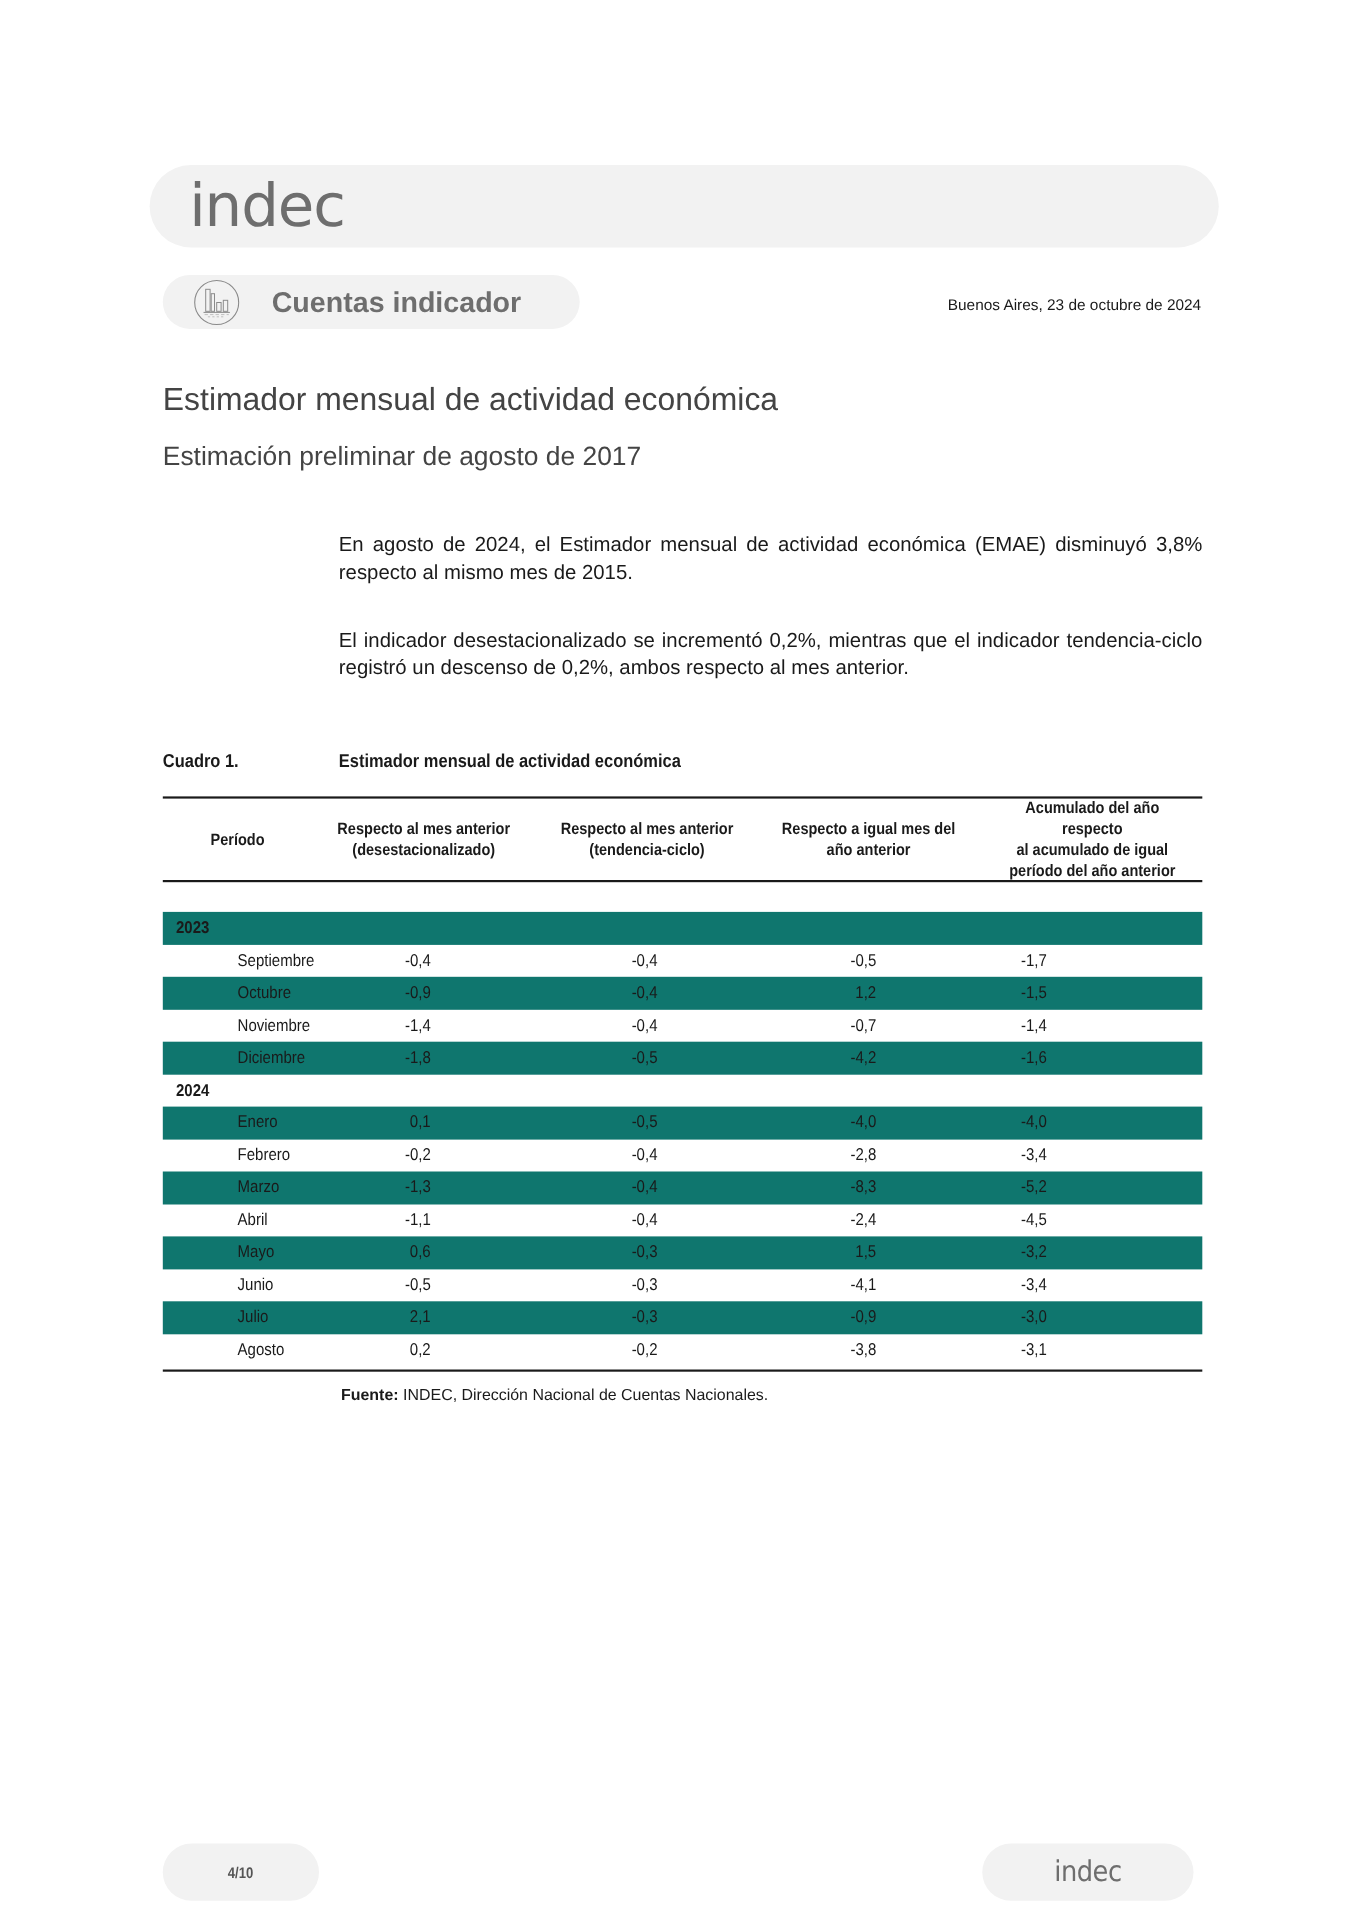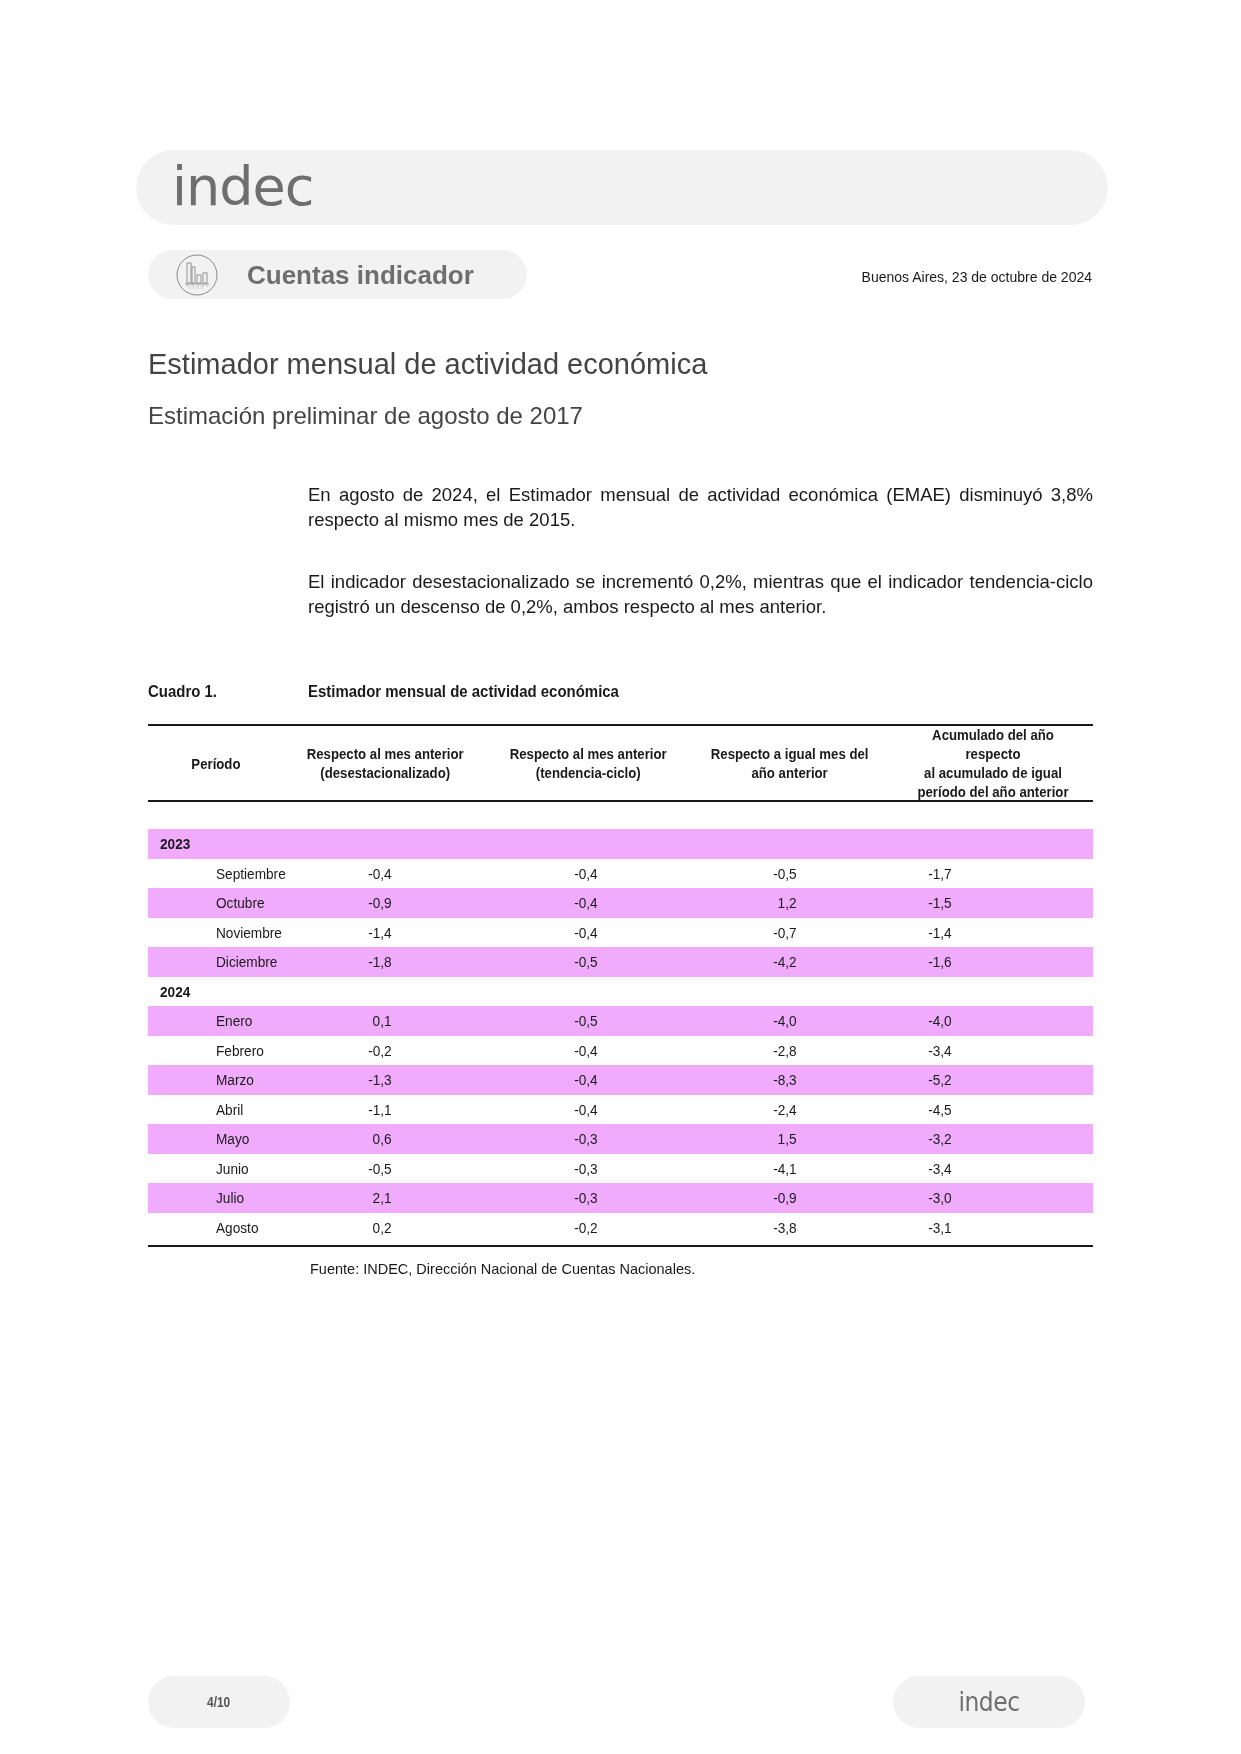--- a/index.html
+++ b/index.html
@@ -75,21 +75,21 @@
       position: absolute; left: 590px; width: 200px; top: 828px; text-align: center;
       font-size: 15px; line-height: 20px; color: #1a1a1a;
     }
     .unit span { display: inline-block; transform: scaleX(0.88); }
 
     .rows { position: absolute; left: 148px; top: 829px; width: 945px; }
     .row {
       position: relative; width: 945px; height: 29.5px;
       font-size: 15.5px; line-height: 29.5px; color: #1a1a1a;
     }
-    .row.shaded { background: #f0abfc; }
+    .row.shaded { background: #0f766e; }
     .row .year {
       position: absolute; left: 12px; font-weight: bold;
       display: inline-block; transform: scaleX(0.88); transform-origin: left;
     }
     .row .month {
       position: absolute; left: 68px;
       display: inline-block; transform: scaleX(0.88); transform-origin: left;
     }
     .row .v {
       position: absolute; text-align: right; width: 60px;
@@ -97,21 +97,21 @@
     .row .v span { display: inline-block; transform: scaleX(0.88); transform-origin: right; }
     .row .v1 { left: 184px; }
     .row .v2 { left: 390px; }
     .row .v3 { left: 589px; }
     .row .v4 { left: 760px; text-align: center; }
 
     .fuente {
       position: absolute; left: 310px; top: 1260px;
       font-size: 14.5px; line-height: 18px; color: #1a1a1a;
     }
-    .fuente b { font-weight: normal; }
+    .fuente b { font-weight: bold; }
 
     .footer-left {
       position: absolute; left: 148px; top: 1676px; width: 142px; height: 52px;
       background: #f2f2f2; border-radius: 26px;
       display: flex; align-items: center; justify-content: center;
     }
     .footer-left span {
       font-size: 14px; font-weight: bold; color: #555555; transform: scaleX(0.85); display: inline-block;
     }
     .footer-right {

